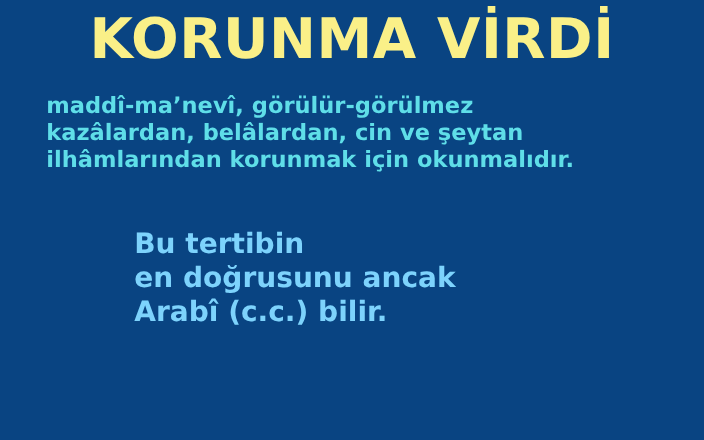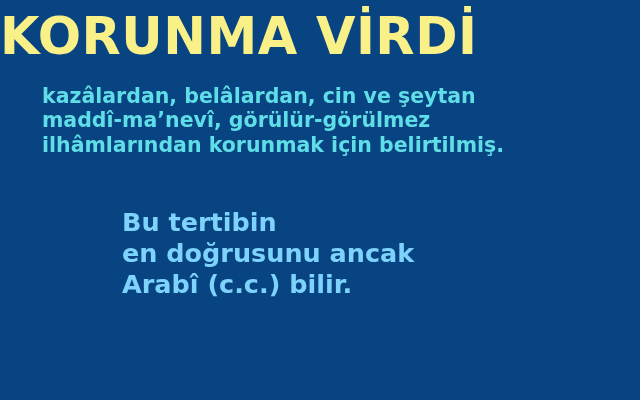--- a/index.html
+++ b/index.html
@@ -22,20 +22,21 @@
     background: #094482;
     overflow: hidden;
   }
 
   
   .title {
     position: absolute;
     left: 0;
     top: 8px;
     width: 640px;
+    text-align: center;
     font-family: "DejaVu Sans", sans-serif;
     font-weight: bold;
     font-size: 51px;
     line-height: 58px;
     letter-spacing: 0.5px;
     color: #FAF088;
     white-space: nowrap;
   }
 
   
@@ -75,23 +76,23 @@
   }
 </style>
 </head>
 <body>
 
 <div id="slide" style="background: rgb(9, 68, 130);">
 
   <div class="title" style="color: rgb(250, 240, 136);">KORUNMA VİRDİ</div>
 
   <div class="desc" style="color: rgb(95, 222, 232);">
+    <span class="line">maddî-ma’nevî, görülür-görülmez</span>
     <span class="line">kazâlardan, belâlardan, cin ve şeytan</span>
-    <span class="line">maddî-ma’nevî, görülür-görülmez</span>
-    <span class="line">ilhâmlarından korunmak için belirtilmiş.</span>
+    <span class="line">ilhâmlarından korunmak için okunmalıdır.</span>
   </div>
 
   <div class="attrib" style="color: #7dd3fc; margin-left: 35px;">
     <span class="line">Bu tertibin</span>
     <span class="line">en doğrusunu ancak</span>
     <span class="line">Arabî (c.c.) bilir.</span>
   </div>
 
 </div>
 

